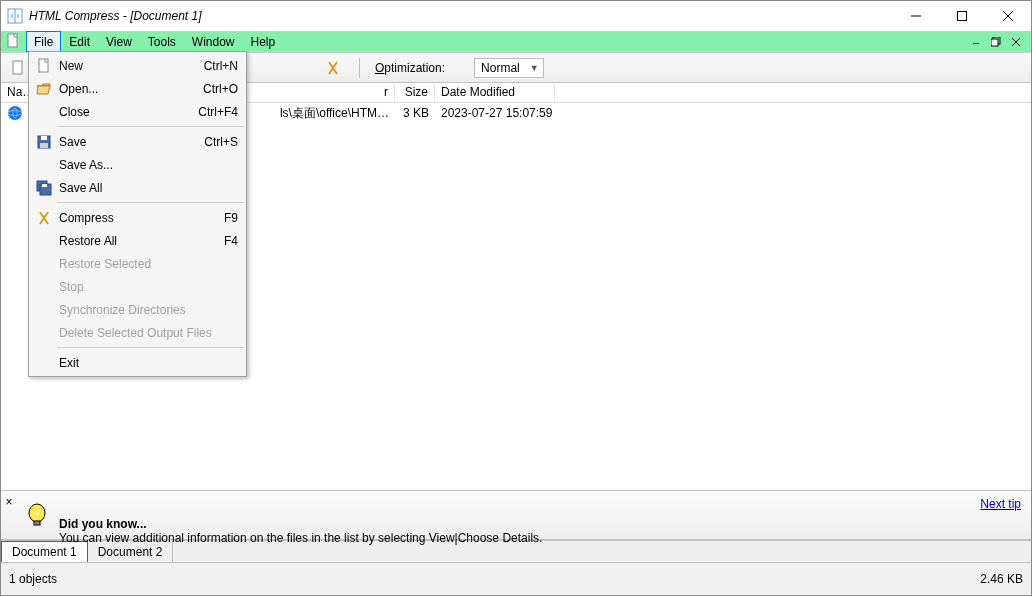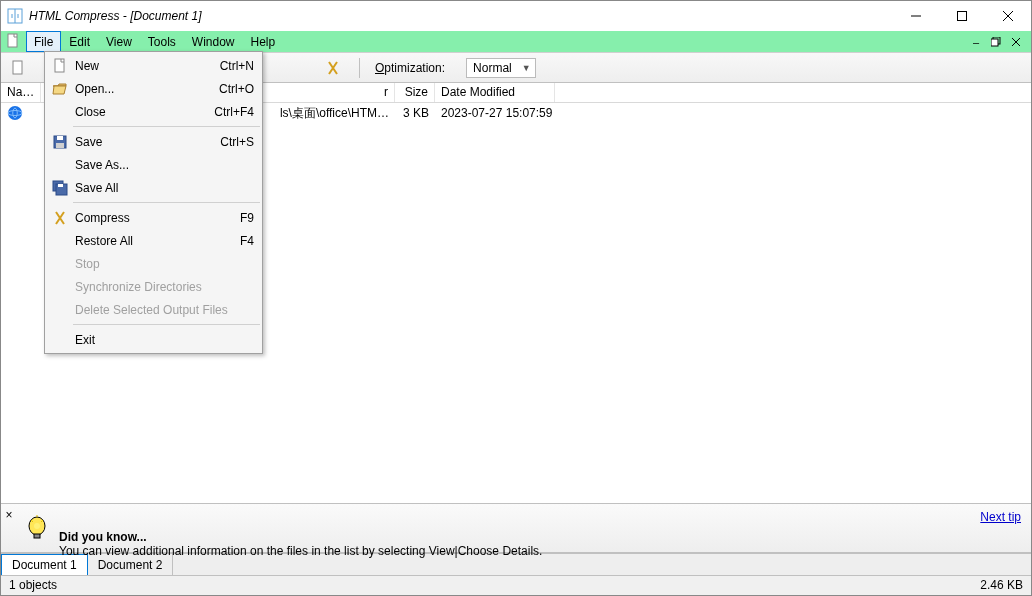--- a/index.html
+++ b/index.html
@@ -13,59 +13,59 @@
 .menubar { height:22px; display:flex; align-items:stretch; padding-left:25px; background:#86efac; border-bottom:1px solid #d0d0d0; position:relative;}
 .menubar .menu { padding:0 8px; display:flex; align-items:center; font-size:12px; cursor:default; }
 .menubar .menu.active { background:#e5f1fb; border:1px solid #0078d7; padding:0 7px;}
 .menubar .mdibtns { margin-left:auto; display:flex; align-items:center; gap:6px; padding-right:8px; }
 .menubar .mdibtn { width:14px; height:14px; display:flex; align-items:center; justify-content:center; font-size:11px;}
 .menubar .doc-icon { position:absolute; left:4px; top:2px; width:16px; height:16px; }
 
 .toolbar { height:30px; background:linear-gradient(#f8f8f8,#eee); border-bottom:1px solid #c0c0c0; display:flex; align-items:center; padding:0 6px; gap:13px; position:relative;}
 .toolbar .tbtn { width:22px; height:22px; display:flex; align-items:center; justify-content:center; }
 .toolbar .sep { width:1px; height:20px; background:#c0c0c0; margin:0 2px;}
-.toolbar .combo { height:20px; border:1px solid #bbb; background:#fff; display:flex; align-items:center; padding:0 4px 0 6px; margin-left:8px; gap:10px;}
+.toolbar .combo { height:20px; border:1px solid #bbb; background:#fff; display:flex; align-items:center; padding:0 4px 0 6px; margin-left:16px; gap:10px;}
 .toolbar .combo .arrow { font-size:9px; color:#555; }
 
 .listheader { height:20px; display:flex; border-bottom:1px solid #d9d9d9; background:#fff; }
 .listheader .col { padding:2px 6px; border-right:1px solid #e5e5e5; font-size:12px; color:#000; }
 .col-name { width:40px; }
 .col-folder { width:354px; }
 .col-size { width:40px; text-align:right; }
 .col-date { flex:0 0 120px; }
 
 .listrow { height:20px; display:flex; align-items:center; }
 .listrow .cell { padding:0 6px; font-size:12px; overflow:hidden; white-space:nowrap; }
 .cell-name { width:40px; display:flex; align-items:center; gap:2px;}
 .cell-folder { width:354px; }
 .cell-size { width:40px; text-align:right; }
 .cell-date { width:160px; }
 
 .main { flex:1; position:relative; background:#fff; overflow:hidden;}
 
-.dropdown { position:absolute; left:44px; top:51px; width:219px; background:#f5f5f5; border:1px solid #a0a0a0; box-shadow:2px 2px 4px rgba(0,0,0,0.25); z-index:100; padding:2px 0;}
+.dropdown { position:absolute; left:28px; top:51px; width:219px; background:#f5f5f5; border:1px solid #a0a0a0; box-shadow:2px 2px 4px rgba(0,0,0,0.25); z-index:100; padding:2px 0;}
 .dropdown .row { height:23px; display:flex; align-items:center; padding:0 8px 0 4px; }
 .dropdown .row .dicon { width:22px; display:flex; justify-content:center; }
 .dropdown .row .dlabel { flex:1; padding-left:4px; }
 .dropdown .row .dshort { color:#000; }
 .dropdown .row.disabled .dlabel, .dropdown .row.disabled .dshort { color:#a0a0a0; }
 .dropdown .sep-row { height:1px; background:#d0d0d0; margin:3px 2px 3px 28px; padding:0;}
 
 .tippanel { height:50px; border-top:1px solid #c0c0c0; border-bottom:1px solid #c0c0c0; background:linear-gradient(#fafafa,#eee); display:flex; align-items:center; padding:4px 10px 4px 2px; gap:8px; position:relative;}
 .tippanel .close { align-self:flex-start; font-size:12px; cursor:default; width:12px; text-align:center;}
 .tippanel .bulb { width:28px; height:28px; }
 .tippanel .tiptext { flex:1;margin-top:32px; }
 .tippanel .tiptitle { font-weight:bold; }
 .tippanel .nexttip { color:#0000cc; text-decoration:underline; align-self:flex-start; margin-top:2px;}
 
 .doctabs { height:22px; background:#eee; border-top:1px solid #c0c0c0; display:flex; align-items:stretch; }
 .doctabs .dtab { padding:0 10px; display:flex; align-items:center; font-size:12px; border-right:1px solid #c0c0c0; }
 .doctabs .dtab.active { background:#fff; border:1px solid #0078d7; border-bottom:none;}
 
-.statusbar { height:20px; background:#f0f0f0; border-top:1px solid #c0c0c0; display:flex; align-items:flex-end; padding:3px 8px; font-size:12px; }
+.statusbar { height:20px; background:#f0f0f0; border-top:1px solid #c0c0c0; display:flex; align-items:center; padding:16px 8px; font-size:12px; }
 .statusbar .right { margin-left:auto; }
 
 svg { display:block; }
 </style>
 </head>
 <body>
 
 <div class="titlebar">
   <span class="icon">
     <svg width="16" height="16">
@@ -239,20 +239,24 @@
     <span class="dlabel">Compress</span>
     <span class="dshort">F9</span>
   </div>
   <div class="row">
     <span class="dicon"></span>
     <span class="dlabel">Restore All</span>
     <span class="dshort">F4</span>
   </div>
   <div class="row disabled">
     <span class="dicon"></span>
+    <span class="dlabel">Restore Selected</span>
+  </div>
+  <div class="row disabled">
+    <span class="dicon"></span>
     <span class="dlabel">Stop</span>
   </div>
   <div class="row disabled">
     <span class="dicon"></span>
     <span class="dlabel">Synchronize Directories</span>
   </div>
   <div class="row disabled">
     <span class="dicon"></span>
     <span class="dlabel">Delete Selected Output Files</span>
   </div>

